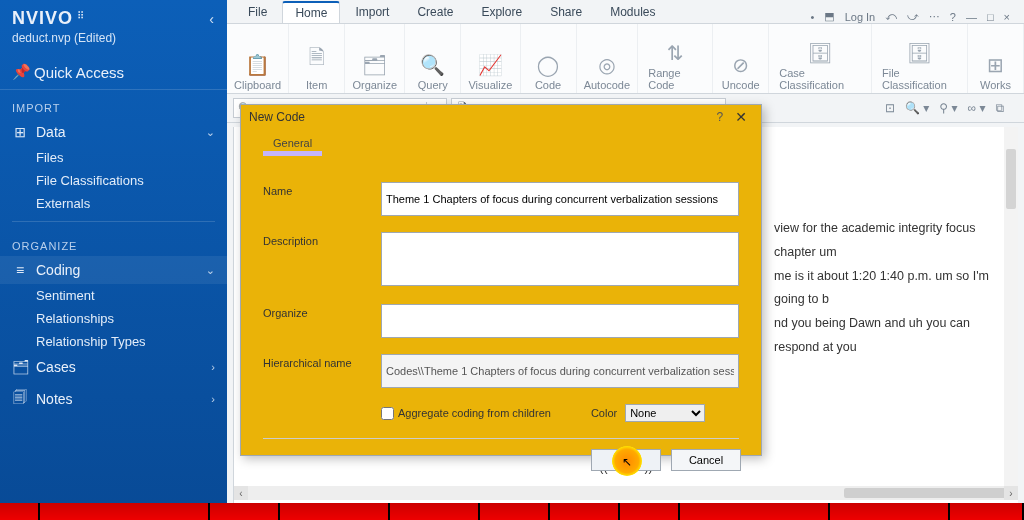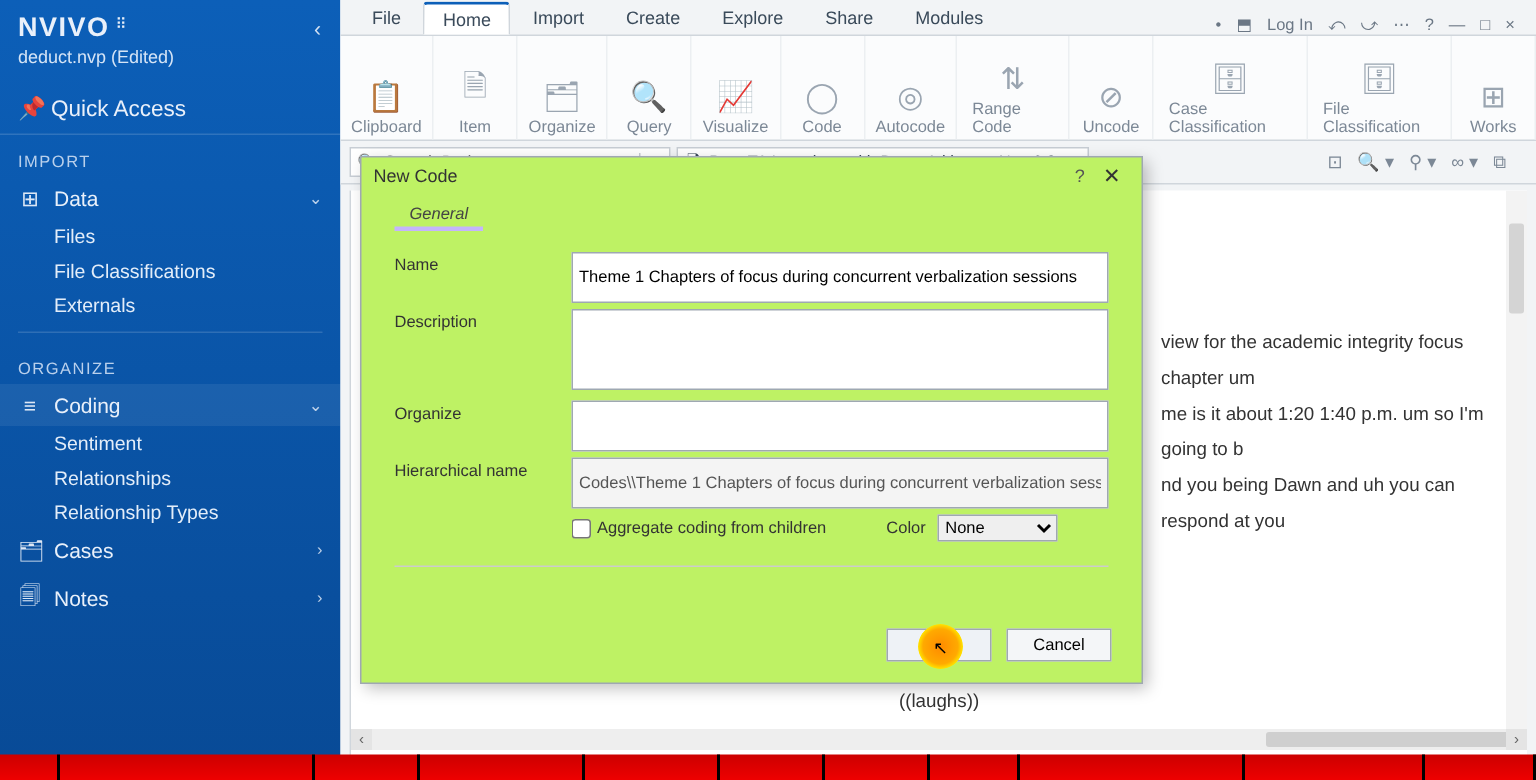--- a/index.html
+++ b/index.html
@@ -42,27 +42,27 @@
   .doctab .x { color:#2a5fa6; font-weight:bold; cursor:pointer; }
   .doctools { margin-left:auto; display:flex; gap:10px; color:#7c8896; font-size:12px; padding-right:14px; }
   .doc { flex:1; overflow:hidden; background:#fff; border-left:1px solid #d0d6dc; margin:4px 6px 0 6px; position:relative; padding:90px 10px 10px 540px; font-size:12.5px; color:#333; line-height:1.9; }
   .hscroll { position:absolute; left:0; right:0; bottom:20px; height:14px; background:#eee; }
   .hscroll .thumb { position:absolute; left:610px; top:2px; height:10px; width:380px; background:#cfcfcf; border-radius:2px; }
   .hscroll .arrow { position:absolute; top:0; width:14px; height:14px; background:#e4e4e4; color:#666; font-size:10px; display:flex;align-items:center;justify-content:center; }
   .vscroll { position:absolute; right:0; top:0; bottom:34px; width:14px; background:#f3f3f3; }
   .vscroll .vthumb{ position:absolute; top:22px; left:2px; width:10px; height:60px; background:#d4d4d4; border-radius:2px; }
 
   
-  .mask { position:absolute; left:240px; top:104px; width:522px; height:352px; background:#bef264; border:1px solid #9fa8b2; box-shadow:3px 3px 10px rgba(0,0,0,.25); z-index:50; display:flex; flex-direction:column; }
+  .mask { position:absolute; left:240px; top:104px; width:522px; height:352px; background:#eab308; border:1px solid #9fa8b2; box-shadow:3px 3px 10px rgba(0,0,0,.25); z-index:50; display:flex; flex-direction:column; }
   .dlg-title { display:flex; align-items:center; padding:4px 8px; font-size:12px; color:#333; }
   .dlg-title .q { margin-left:auto; padding:0 6px; color:#555; cursor:pointer; }
   .dlg-title .x { padding:0 6px; color:#333; font-size:14px; cursor:pointer; }
   .dlg-body { flex:1; padding:6px 22px 0 22px; font-size:11px; color:#333; }
-  .dlg-tab { display:inline-block; padding:2px 10px; border-bottom:3px solid #c4b5fd; font-size:11px; color:#444; margin-bottom:10px;font-style:italic; }
-  .frow { display:flex; align-items:flex-start; margin:4px 0; gap:10px; }
+  .dlg-tab { display:inline-block; padding:2px 10px; border-bottom:5px solid #c4b5fd; font-size:11px; color:#444; margin-bottom:10px; }
+  .frow { display:flex; align-items:flex-start; margin:16px 0; gap:10px; }
   .flabel { width:108px; color:#333; padding-top:3px; }
   .finput { flex:1; }
   .finput input[type=text]{ width:100%; height:18px; border:1px solid #9fa8b2; font-size:11px; padding:16px 4px; }
   .finput textarea{ width:100%; height:54px; border:1px solid #9fa8b2; font-size:11px; padding:2px 4px; resize:none; }
   .readonly { background:#f4f4f4; color:#555; }
   .ck { display:flex; align-items:center; gap:4px; }
   .colorsel { display:flex; align-items:center; gap:8px; }
   .colorsel select{ height:18px; font-size:11px; width:80px; border:1px solid #9fa8b2; }
   .dlg-sep { border-top:1px solid #ccc; margin:16px 0 10px 0; }
   .dlg-buttons { display:flex; justify-content:flex-end; gap:10px; padding:0 20px 14px 0; }

